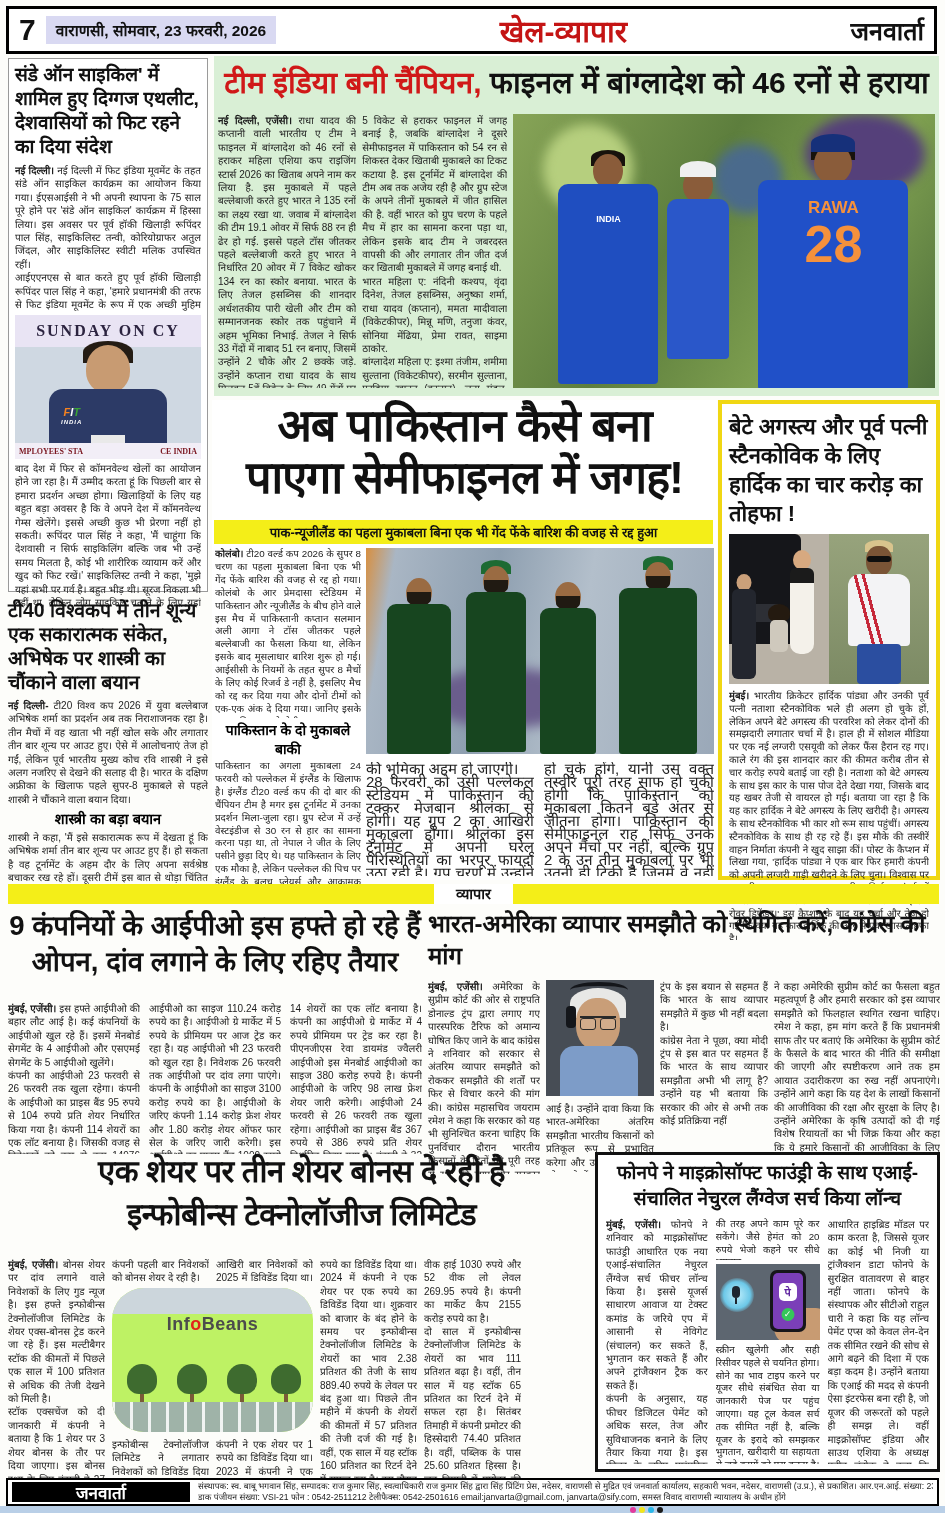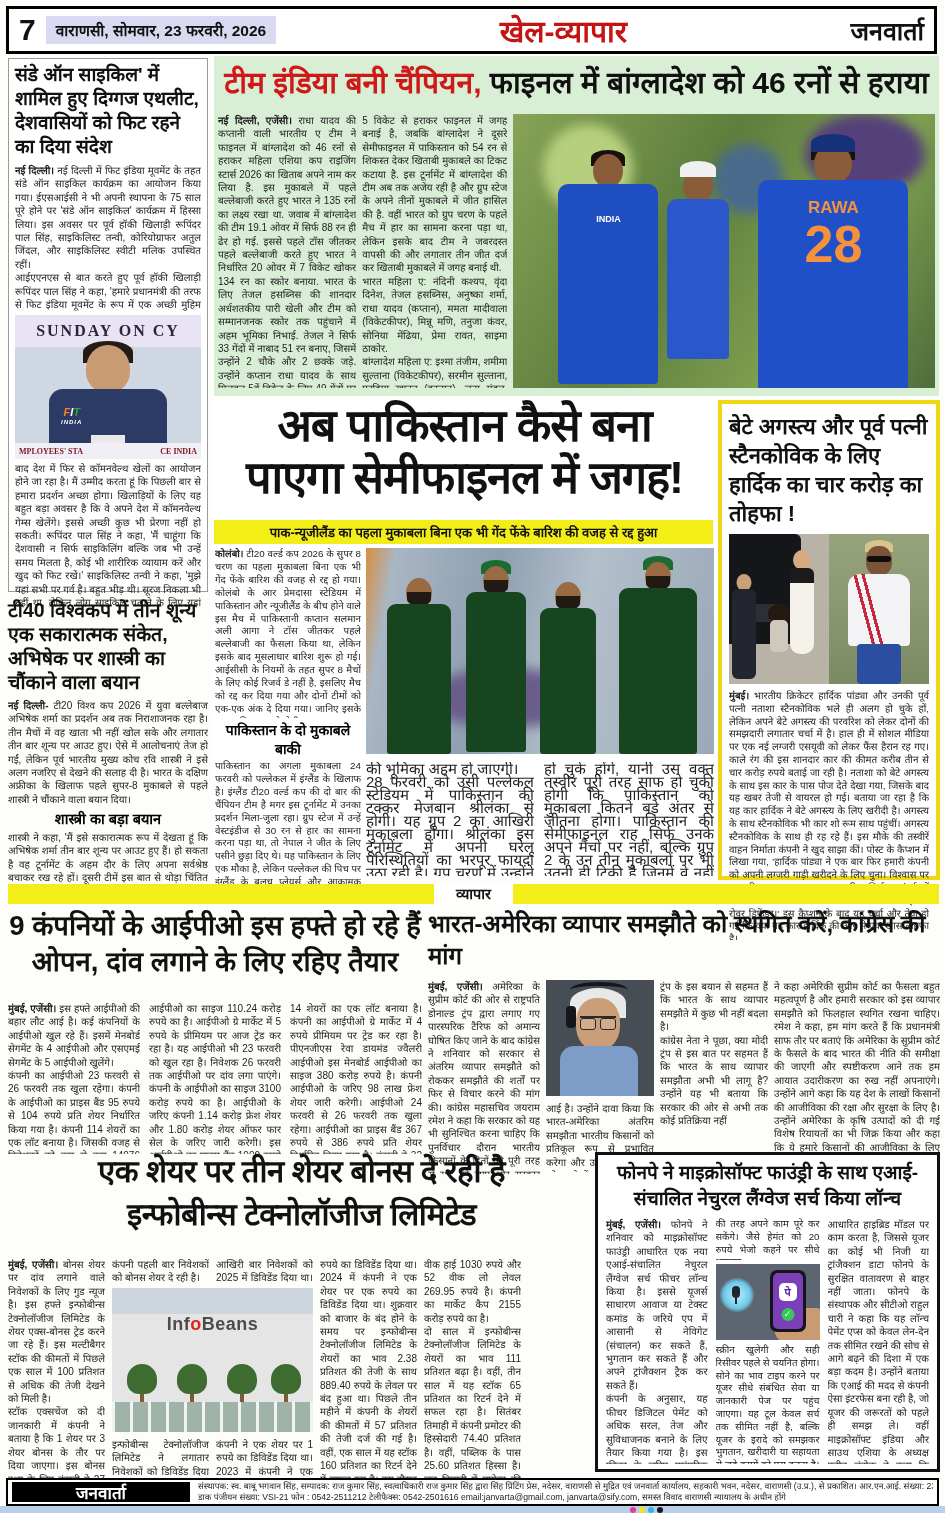--- a/index.html
+++ b/index.html
@@ -141,21 +141,21 @@
   .jr-body{position:absolute;left:14px;top:66px;width:78px;height:50px;background:#7d9cc8;border-radius:14px 14px 0 0;}
   .congc2txt{margin-top:6px;height:70px;}
   .congc3{width:108px;height:194px;}
   .congc4{width:166px;height:194px;}
 
   
   .infobeans{left:8px;top:1150px;width:587px;height:322px;}
   .ibh{text-align:center;font-size:31px;line-height:43px;font-weight:bold;letter-spacing:-0.5px;}
   .ibbody{position:relative;margin-top:22px;height:220px;}
   .ibc{position:absolute;top:0;width:97px;height:220px;}
-  .ibphoto{position:absolute;left:104px;top:30px;width:201px;height:144px;overflow:hidden;background:#e5e5e5;}
+  .ibphoto{position:absolute;left:104px;top:30px;width:201px;height:144px;overflow:hidden;background:#bef264;border-radius:32px;}
   .ib-sky{position:absolute;left:0;top:0;width:100%;height:26px;background:#ccd6dc;}
   .ib-sign{position:absolute;left:0;top:26px;width:100%;text-align:center;
            font-size:18px;font-weight:bold;color:#4c4c4c;letter-spacing:0.5px;}
   .ib-sign .o{color:#e2231a;}
   .ib-palm{position:absolute;bottom:38px;width:30px;height:30px;background:#3e6b2f;border-radius:50% 50% 40% 40%;}
   .ib-trunk{position:absolute;bottom:22px;width:4px;height:24px;background:#7a5a38;}
   .ib-pool{position:absolute;left:0;bottom:0;width:100%;height:30px;background:#9fb3a8;
            background-image:repeating-linear-gradient(90deg,rgba(255,255,255,.85) 0 3px,transparent 3px 18px);}
 
   

